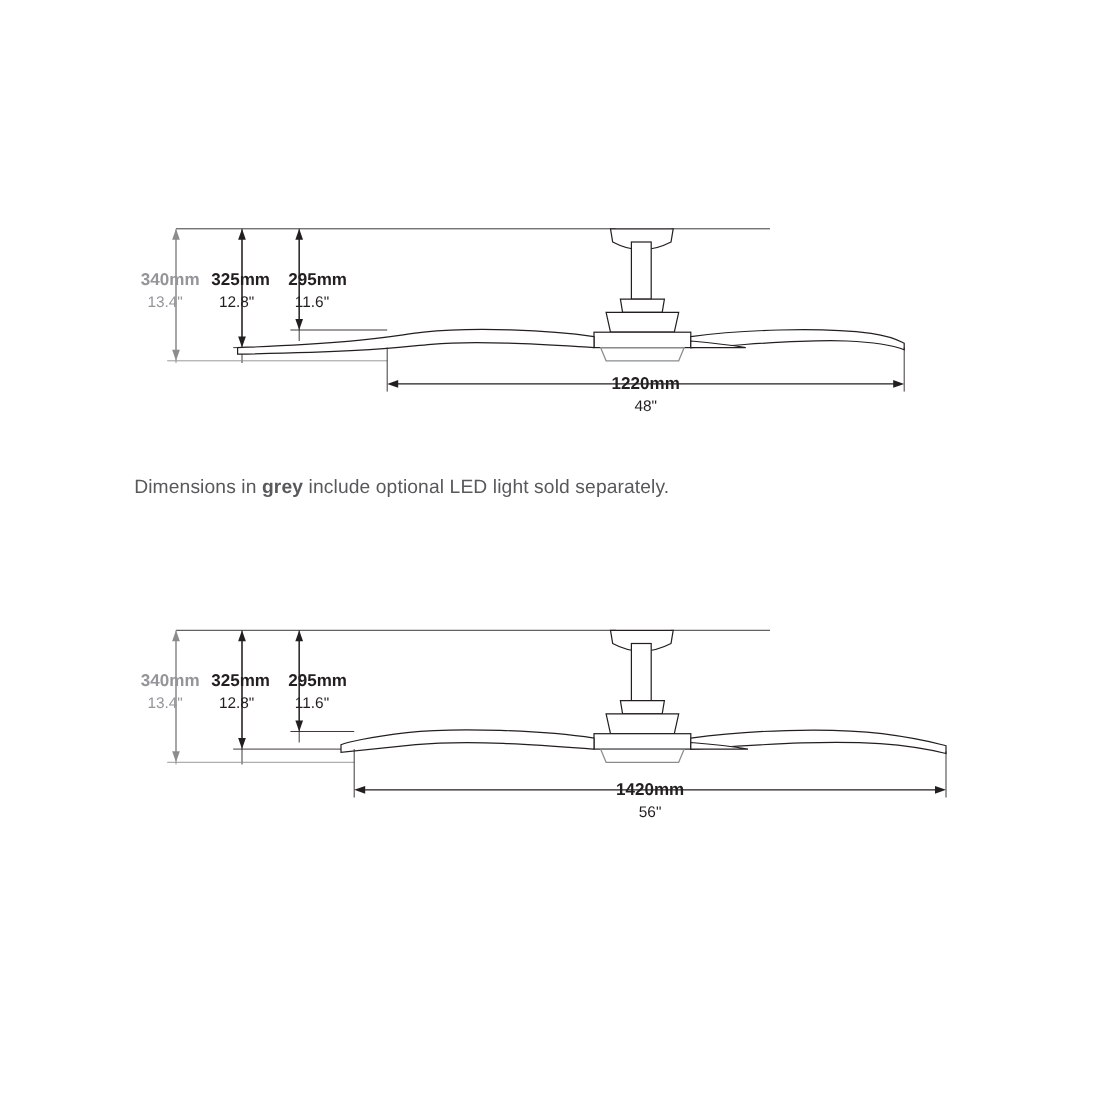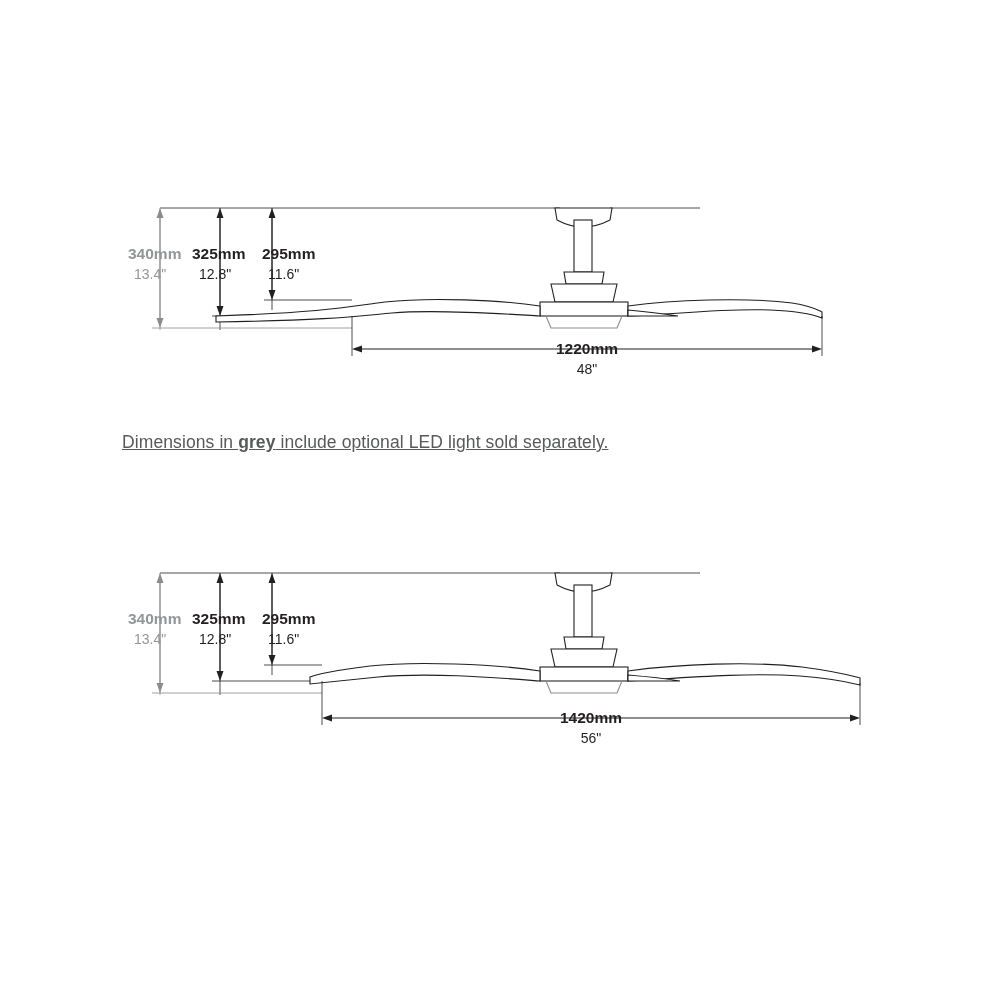--- a/index.html
+++ b/index.html
@@ -24,21 +24,20 @@
   #diagram-56 { top: 525px; height: 250px; }
 
   .note {
     position: absolute;
     left: 122px;
     top: 432px;
     font-size: 17.5px;
     color: #58595b;
     letter-spacing: 0.1px;
     white-space: nowrap;
-    text-decoration: underline;
   }
   .note .grey-word {
     font-weight: bold;
     color: #58595b;
   }
 
   svg { display: block; }
   .ln { stroke: #231f20; stroke-width: 1.1; fill: none; }
   .ln-grey { stroke: #8a8c8e; stroke-width: 1.1; fill: none; }
   .ln-ext { stroke: #231f20; stroke-width: 0.8; fill: none; }

